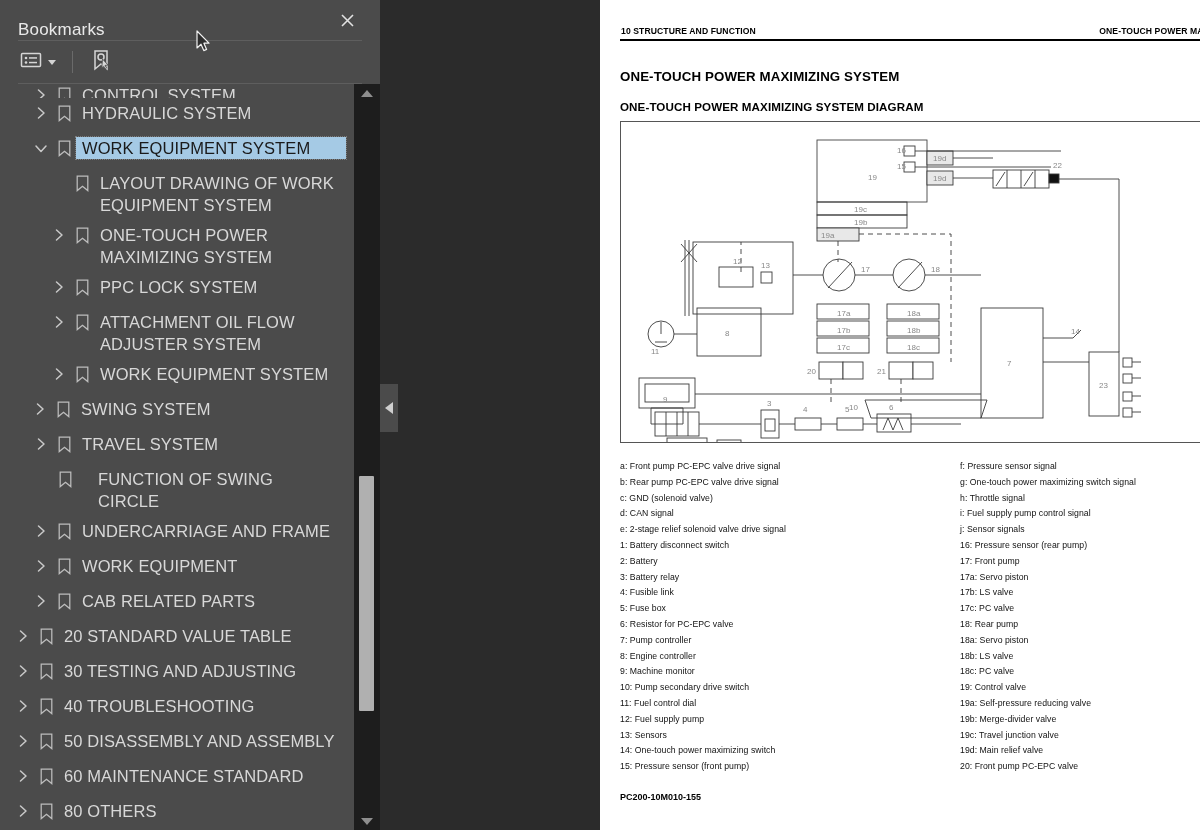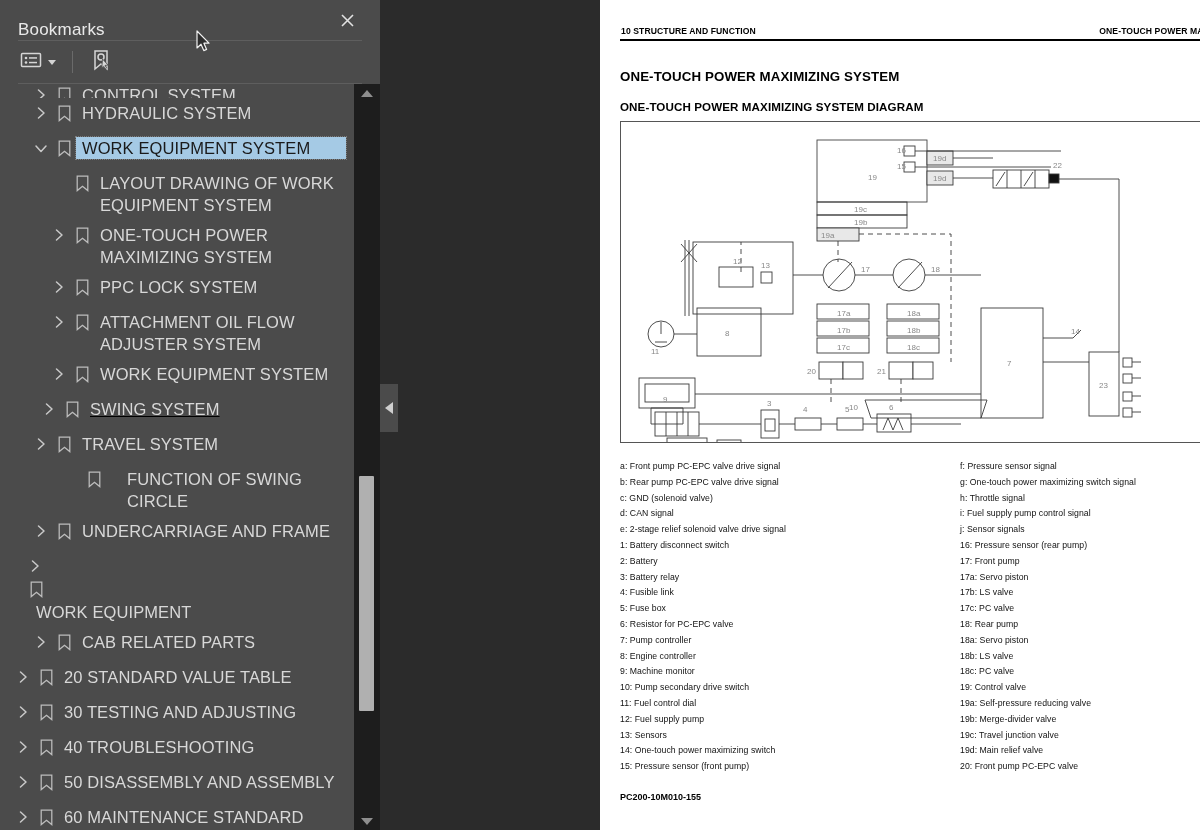--- a/index.html
+++ b/index.html
@@ -318,21 +318,21 @@
                 <path d="M2.5 2 L8 7 L2.5 12" fill="none" stroke="#c9c9c9" stroke-width="1.5" stroke-linecap="round" stroke-linejoin="round"></path>
               </svg>
             </span>
             <span class="bmk">
               <svg width="13" height="17" viewBox="0 0 13 17">
                 <path d="M1.2 1.2 h10.6 v14.4 l-5.3 -4.4 l-5.3 4.4 z" fill="none" stroke="#bdbdbd" stroke-width="1.25"></path>
               </svg>
             </span>
             <span class="lbl">WORK EQUIPMENT SYSTEM</span>
           </div>
-          <div class="node" style="padding-left: 38px; text-decoration: underline;">
+          <div class="node" style="padding-left: 29px;">
             <span class="twisty">
               <svg width="11" height="14" viewBox="0 0 11 14">
                 <path d="M2.5 2 L8 7 L2.5 12" fill="none" stroke="#c9c9c9" stroke-width="1.5" stroke-linecap="round" stroke-linejoin="round"></path>
               </svg>
             </span>
             <span class="bmk">
               <svg width="13" height="17" viewBox="0 0 13 17">
                 <path d="M1.2 1.2 h10.6 v14.4 l-5.3 -4.4 l-5.3 4.4 z" fill="none" stroke="#bdbdbd" stroke-width="1.25"></path>
               </svg>
             </span>
@@ -344,21 +344,21 @@
                 <path d="M2.5 2 L8 7 L2.5 12" fill="none" stroke="#c9c9c9" stroke-width="1.5" stroke-linecap="round" stroke-linejoin="round"></path>
               </svg>
             </span>
             <span class="bmk">
               <svg width="13" height="17" viewBox="0 0 13 17">
                 <path d="M1.2 1.2 h10.6 v14.4 l-5.3 -4.4 l-5.3 4.4 z" fill="none" stroke="#bdbdbd" stroke-width="1.25"></path>
               </svg>
             </span>
             <span class="lbl">TRAVEL SYSTEM</span>
           </div>
-          <div class="node" style="padding-left: 45px; gap: 15px;">
+          <div class="node" style="padding-left: 16px; gap: 15px;">
             <span class="twisty"></span>
             <span class="bmk">
               <svg width="13" height="17" viewBox="0 0 13 17">
                 <path d="M1.2 1.2 h10.6 v14.4 l-5.3 -4.4 l-5.3 4.4 z" fill="none" stroke="#bdbdbd" stroke-width="1.25"></path>
               </svg>
             </span>
             <span class="lbl">FUNCTION OF SWING CIRCLE</span>
           </div>
           <div class="node" style="padding-left: 30px;">
             <span class="twisty">
@@ -366,21 +366,21 @@
                 <path d="M2.5 2 L8 7 L2.5 12" fill="none" stroke="#c9c9c9" stroke-width="1.5" stroke-linecap="round" stroke-linejoin="round"></path>
               </svg>
             </span>
             <span class="bmk">
               <svg width="13" height="17" viewBox="0 0 13 17">
                 <path d="M1.2 1.2 h10.6 v14.4 l-5.3 -4.4 l-5.3 4.4 z" fill="none" stroke="#bdbdbd" stroke-width="1.25"></path>
               </svg>
             </span>
             <span class="lbl">UNDERCARRIAGE AND FRAME</span>
           </div>
-          <div class="node" style="padding-left: 30px; flex-direction: column;">
+          <div class="node" style="padding-left: 30px;">
             <span class="twisty">
               <svg width="11" height="14" viewBox="0 0 11 14">
                 <path d="M2.5 2 L8 7 L2.5 12" fill="none" stroke="#c9c9c9" stroke-width="1.5" stroke-linecap="round" stroke-linejoin="round"></path>
               </svg>
             </span>
             <span class="bmk">
               <svg width="13" height="17" viewBox="0 0 13 17">
                 <path d="M1.2 1.2 h10.6 v14.4 l-5.3 -4.4 l-5.3 4.4 z" fill="none" stroke="#bdbdbd" stroke-width="1.25"></path>
               </svg>
             </span>

